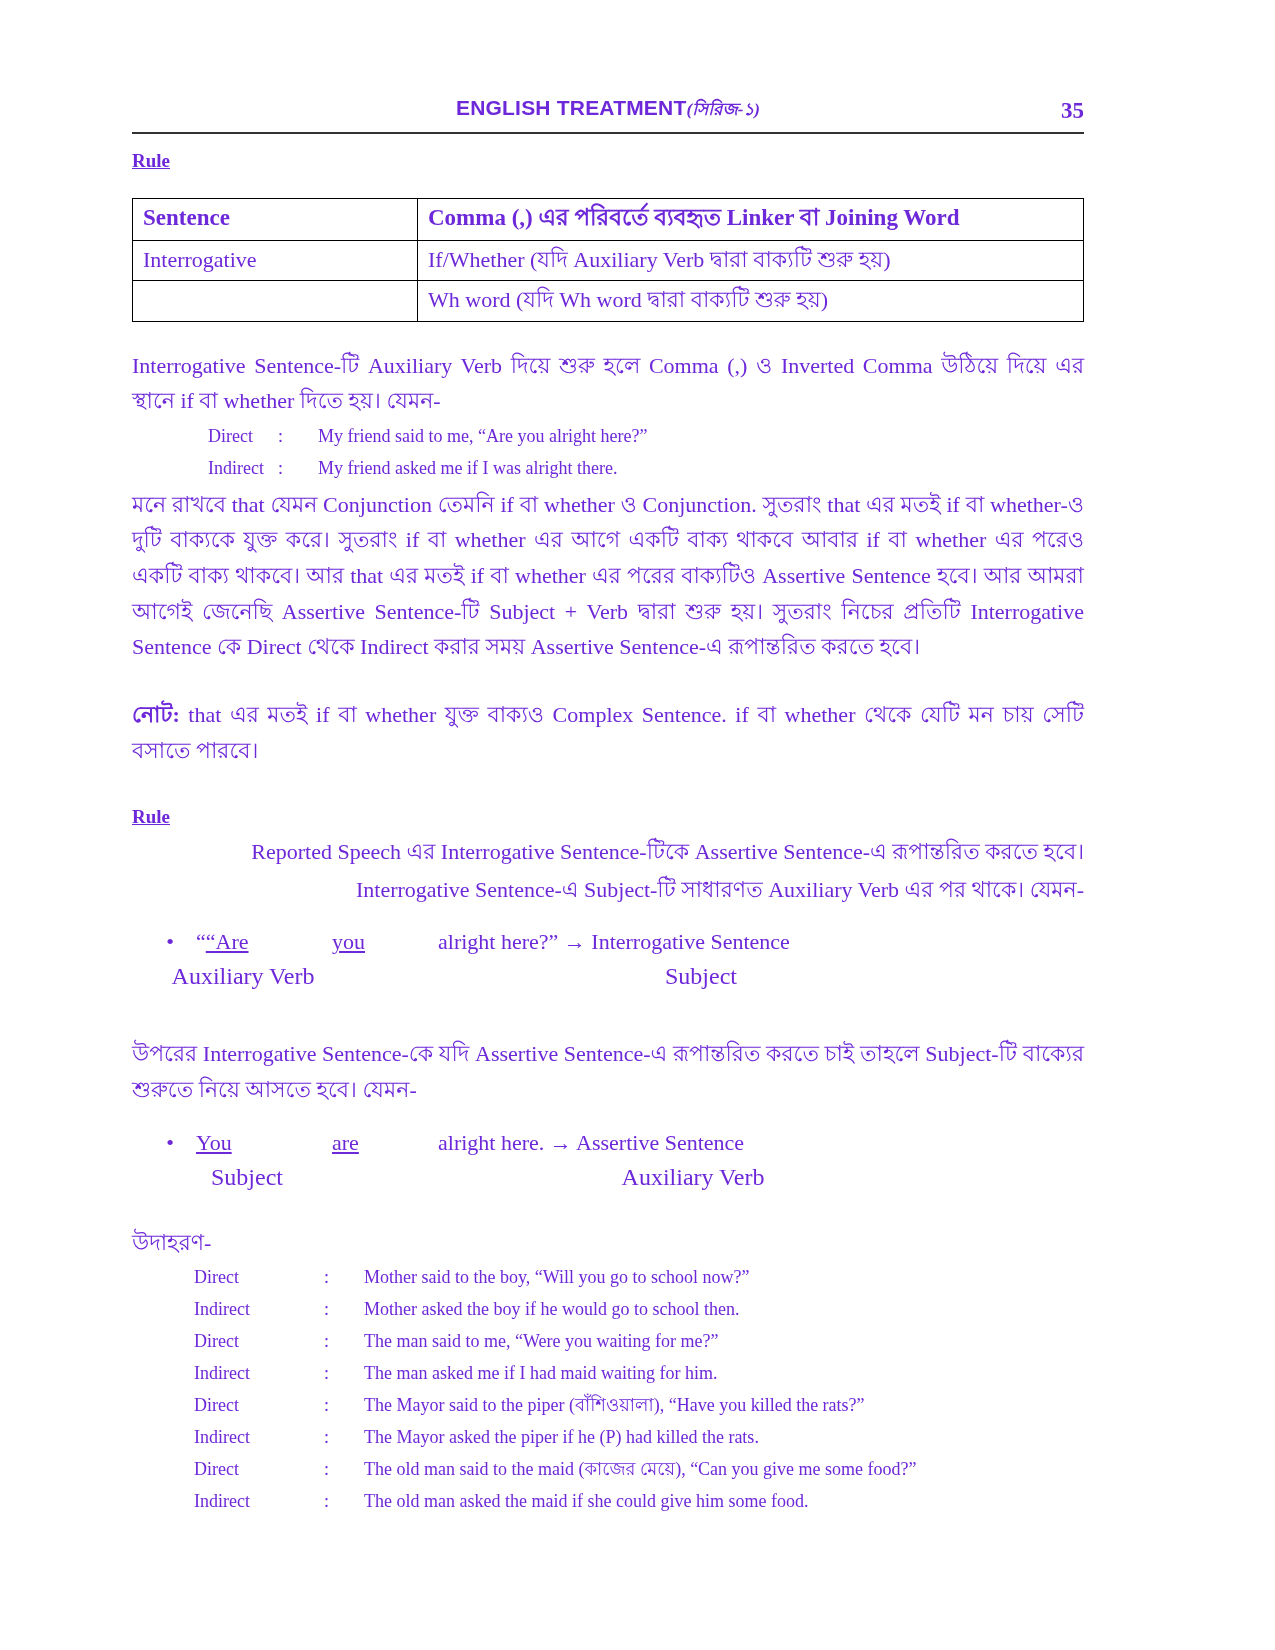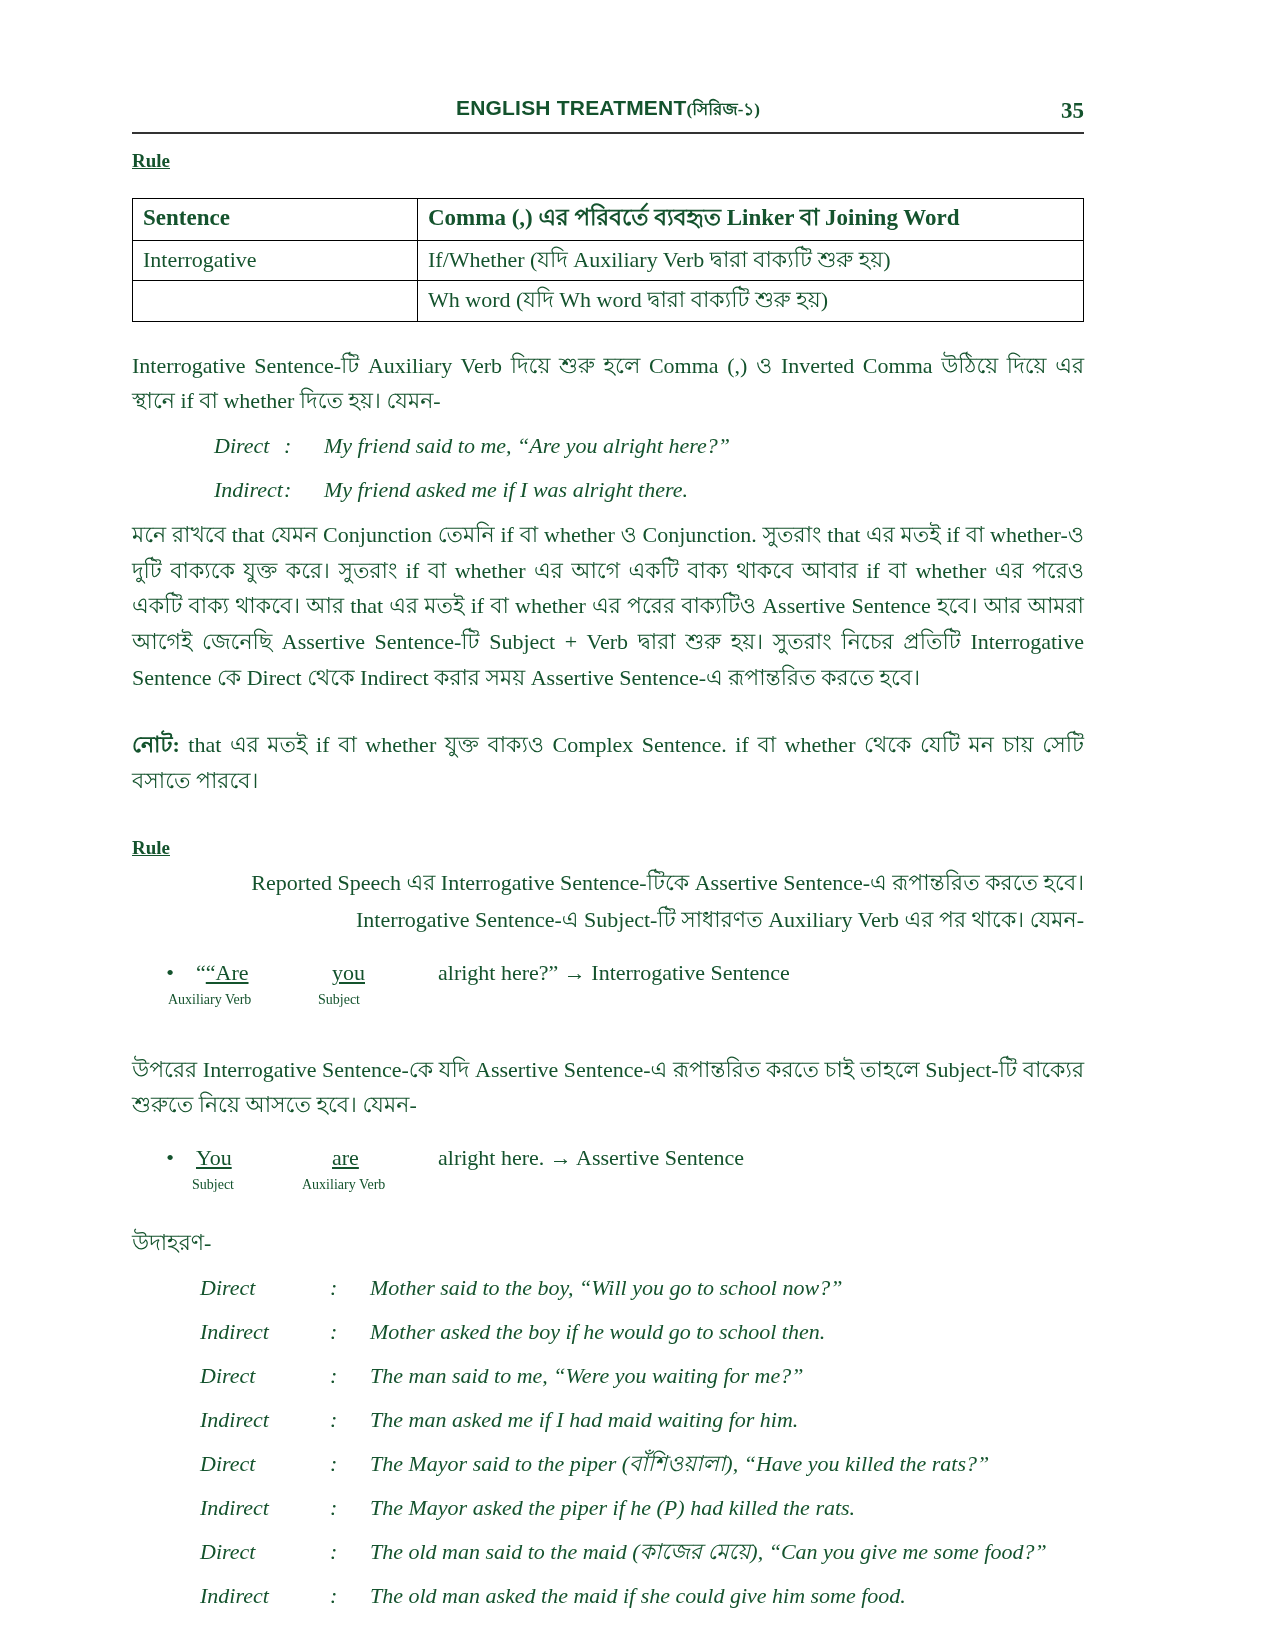--- a/index.html
+++ b/index.html
@@ -7,21 +7,21 @@
     padding: 0;
     background: #ffffff;
   }
   .page {
     position: relative;
     width: 1275px;
     height: 1650px;
     margin: 0 auto;
     background: #ffffff;
     font-family: "Liberation Serif", "DejaVu Serif", serif;
-    color: #14532d;
+    color: #6d28d9;
     box-sizing: border-box;
   }
   .content {
     position: absolute;
     left: 132px;
     top: 96px;
     width: 952px;
   }
 
   
@@ -36,20 +36,21 @@
     font-family: "Liberation Sans", "DejaVu Sans", sans-serif;
     font-weight: bold;
     font-size: 21px;
     letter-spacing: 0.2px;
   }
   .runhead-series {
     font-family: "Liberation Sans", "DejaVu Sans", sans-serif;
     font-weight: bold;
     font-size: 17px;
     margin-left: 0;
+    font-style: italic;
   }
   .runhead-page {
     position: absolute;
     right: 0;
     top: 2px;
     font-size: 23px;
     font-weight: bold;
   }
   .head-rule {
     border: 0;
@@ -103,24 +104,23 @@
   p.body.loose { text-align: right; }
   .spacer-sm { height: 16px; }
   .spacer-md { height: 30px; }
   .spacer-lg { height: 42px; }
 
   .note-label { font-weight: bold; }
 
   
   .ex-row {
     display: flex;
-    font-size: 22px;
+    font-size: 18px;
     line-height: 1.55;
-    margin: 10px;
-    font-style: italic;
+    margin: 4px;
   }
   .ex-label { width: 142px; flex: none; padding-left: 72px; box-sizing: border-box; }
   .ex-colon { width: 40px; flex: none; }
   .ex-text  { flex: 1; }
 
   .ex-row.wide .ex-label { width: 188px; padding-left: 58px; }
 
   
   .bullet-line {
     display: flex;
@@ -135,23 +135,24 @@
     padding-right: 22px;
     box-sizing: border-box;
   }
   .bullet-seg-1 { width: 136px; flex: none; }
   .bullet-seg-2 { width: 106px; flex: none; }
   .bullet-seg-3 { flex: 1; }
   .u { text-decoration: underline; }
 
   .label-line {
     display: flex;
-    font-size: 14px;
+    font-size: 24px;
     line-height: 1.5;
     margin: 0;
+    text-align: center;
   }
   .label-pad-a { width: 36px; flex: none; }
   .label-a-1 { width: 150px; flex: none; }
   .label-a-2 { flex: 1; }
 
   .label-pad-b { width: 60px; flex: none; }
   .label-b-1 { width: 110px; flex: none; }
   .label-b-2 { flex: 1; }
 
   .bn { font-family: "Liberation Serif", "DejaVu Serif", serif; }

